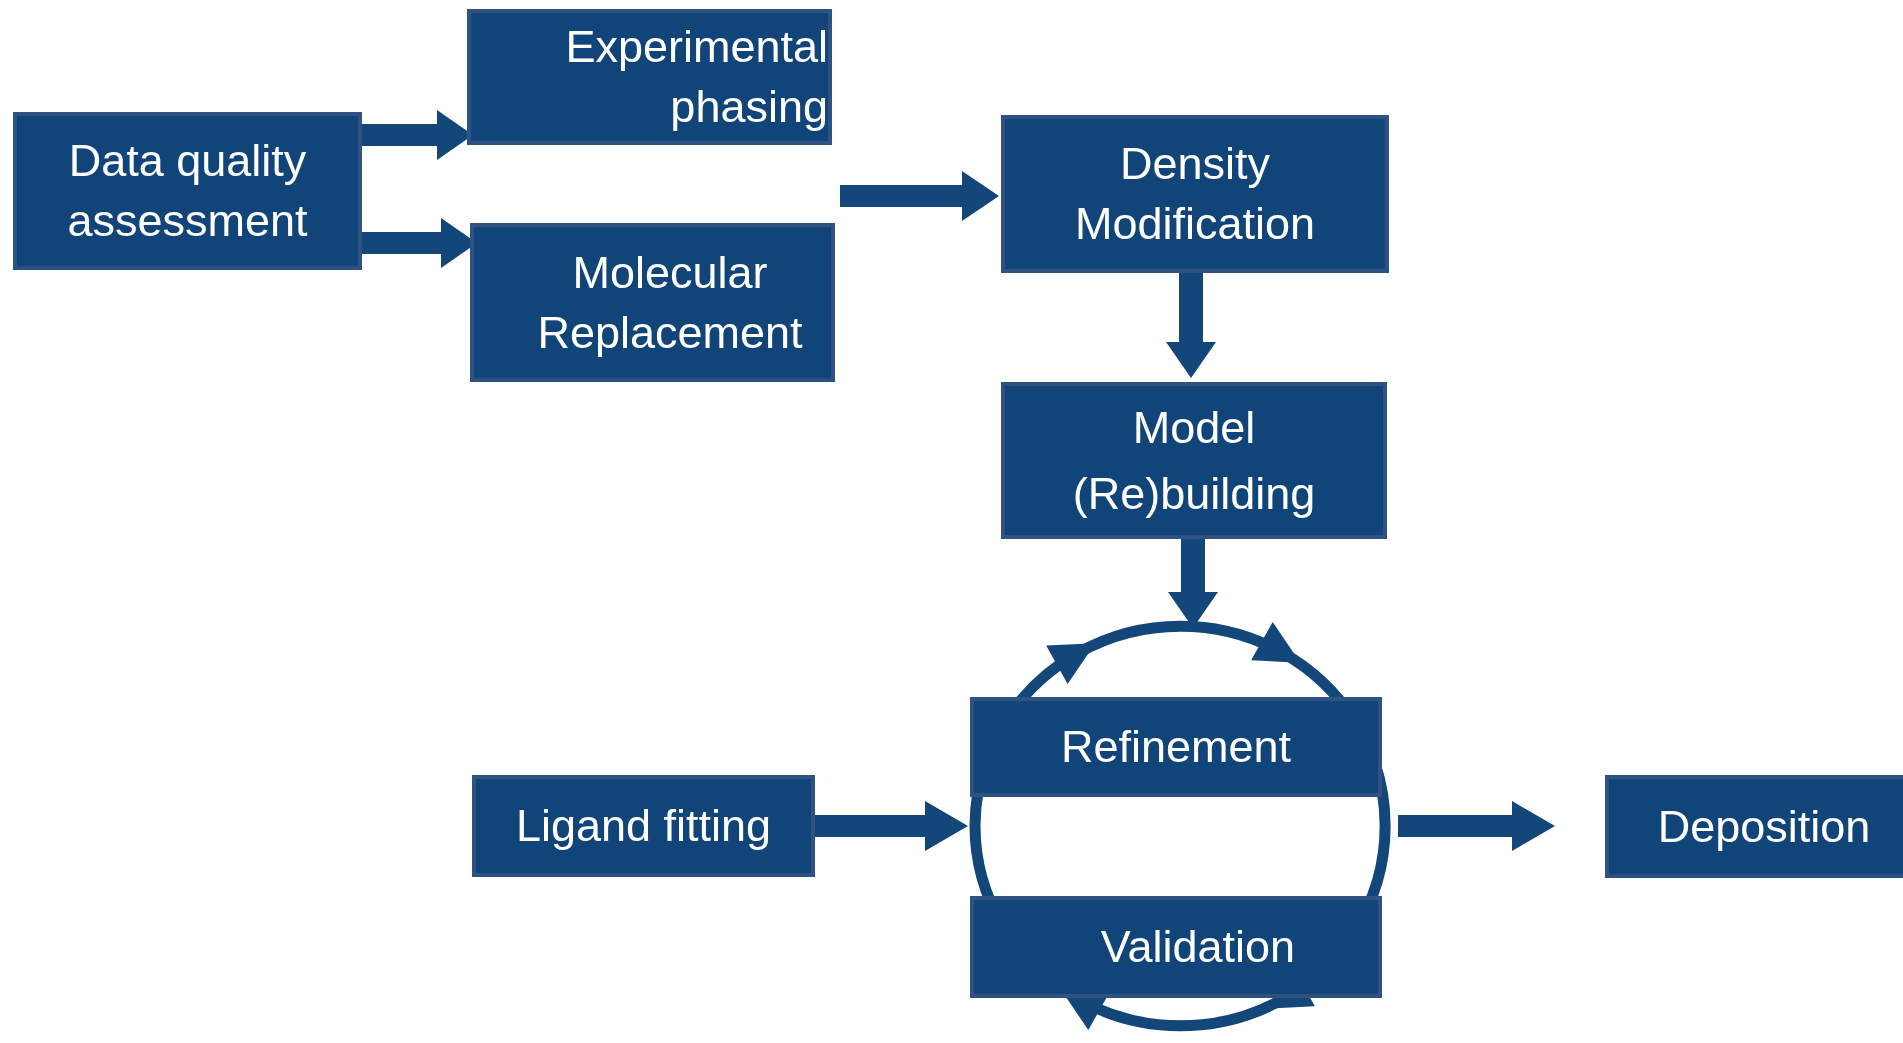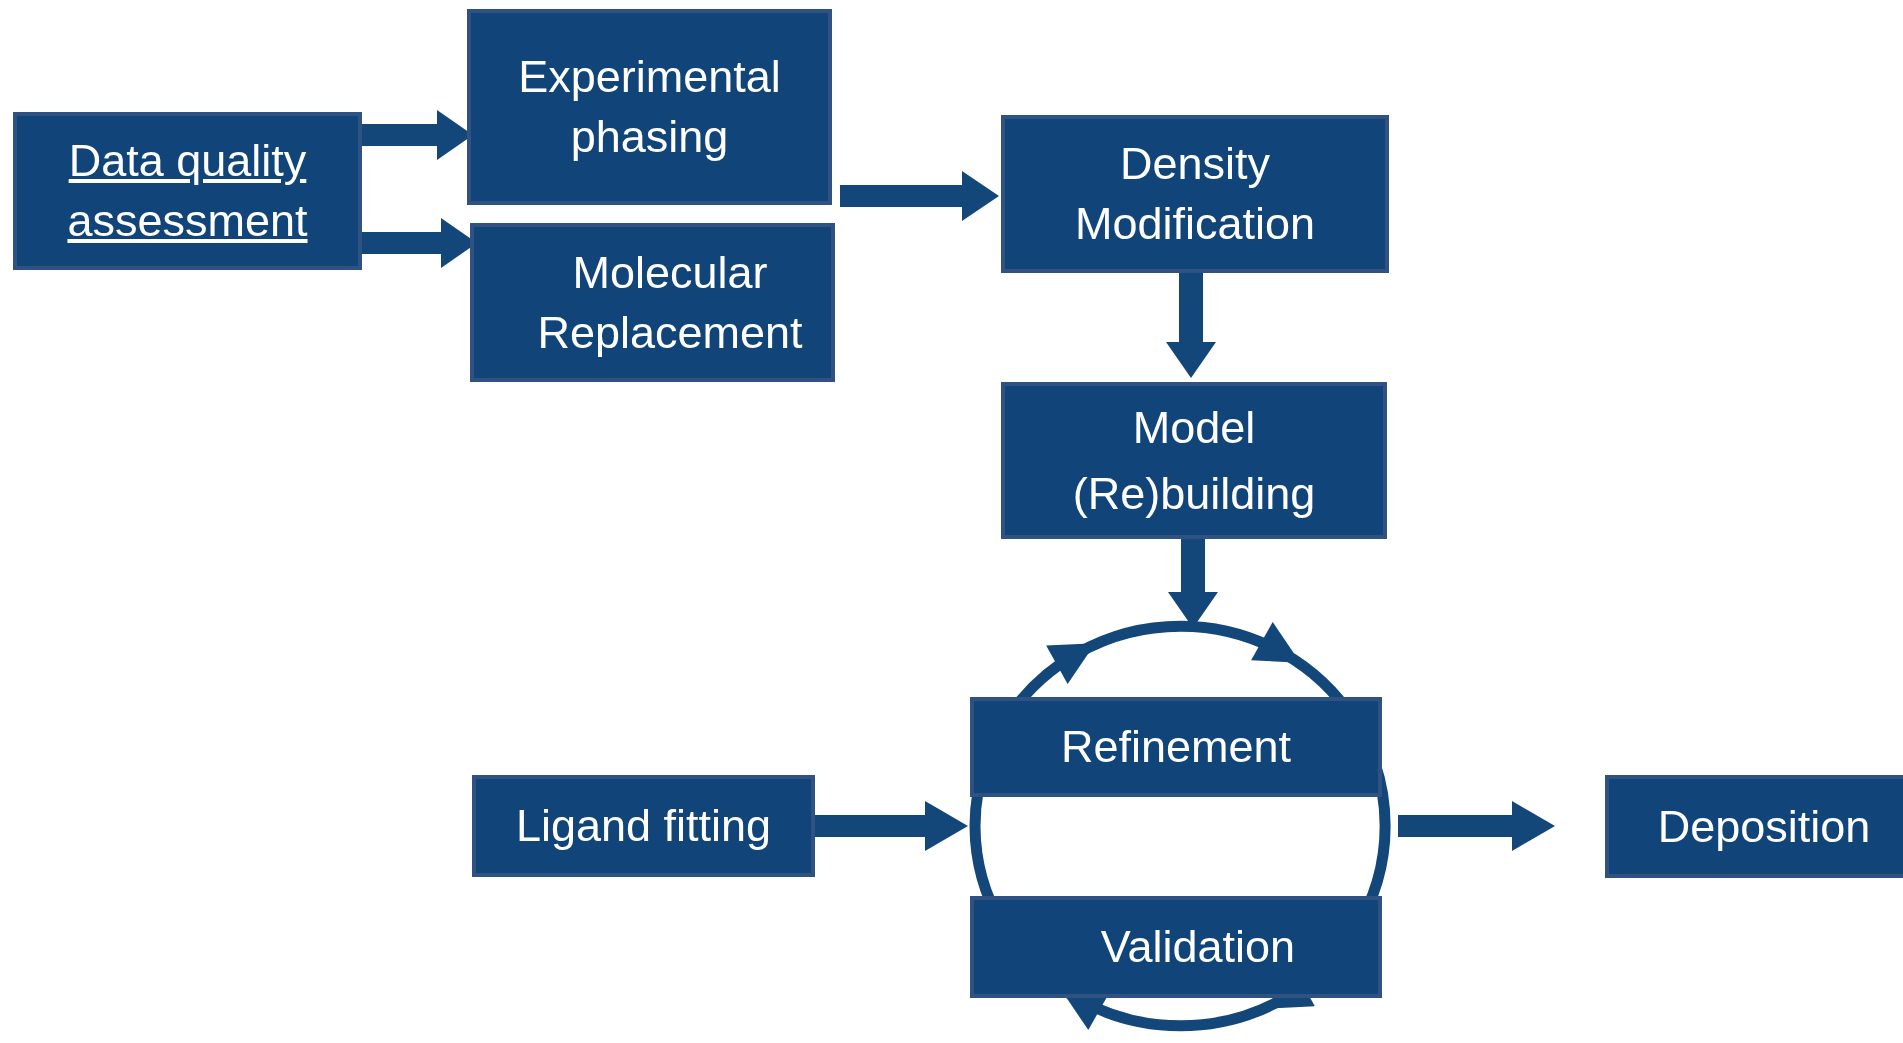--- a/index.html
+++ b/index.html
@@ -34,22 +34,22 @@
     align-items:center;
     justify-content:center;
     text-align:center;
     font-size:45px;
     line-height:60px;
     z-index:2;
   }
   .node span{display:block;white-space:nowrap;}
 
   
-  .n-data-quality     {left:13px;  top:112px; width:349px; height:158px;text-decoration:underline;}
-  .n-exp-phasing      {left:467px; top:9px;   width:365px; height:196px;}
+  .n-data-quality     {left:13px;  top:112px; width:349px; height:158px;}
+  .n-exp-phasing      {left:467px; top:9px;   width:365px; height:136px;align-items:flex-end;}
   .n-mol-replacement  {left:470px; top:223px; width:365px; height:159px;padding-left:35px;}
   .n-density-mod      {left:1001px;top:115px; width:388px; height:158px;justify-content:center;}
   .n-model-rebuilding {left:1001px;top:382px; width:386px; height:157px;gap:6px;}
   .n-refinement       {left:970px; top:697px; width:412px; height:100px;}
   .n-validation       {left:970px; top:896px; width:412px; height:102px;padding-left:44px;}
   .n-ligand-fitting   {left:472px; top:775px; width:343px; height:102px;}
   .n-deposition       {left:1557px;top:775px; width:318px; height:103px;margin-left:48px;}
 </style>
 </head>
 <body>

